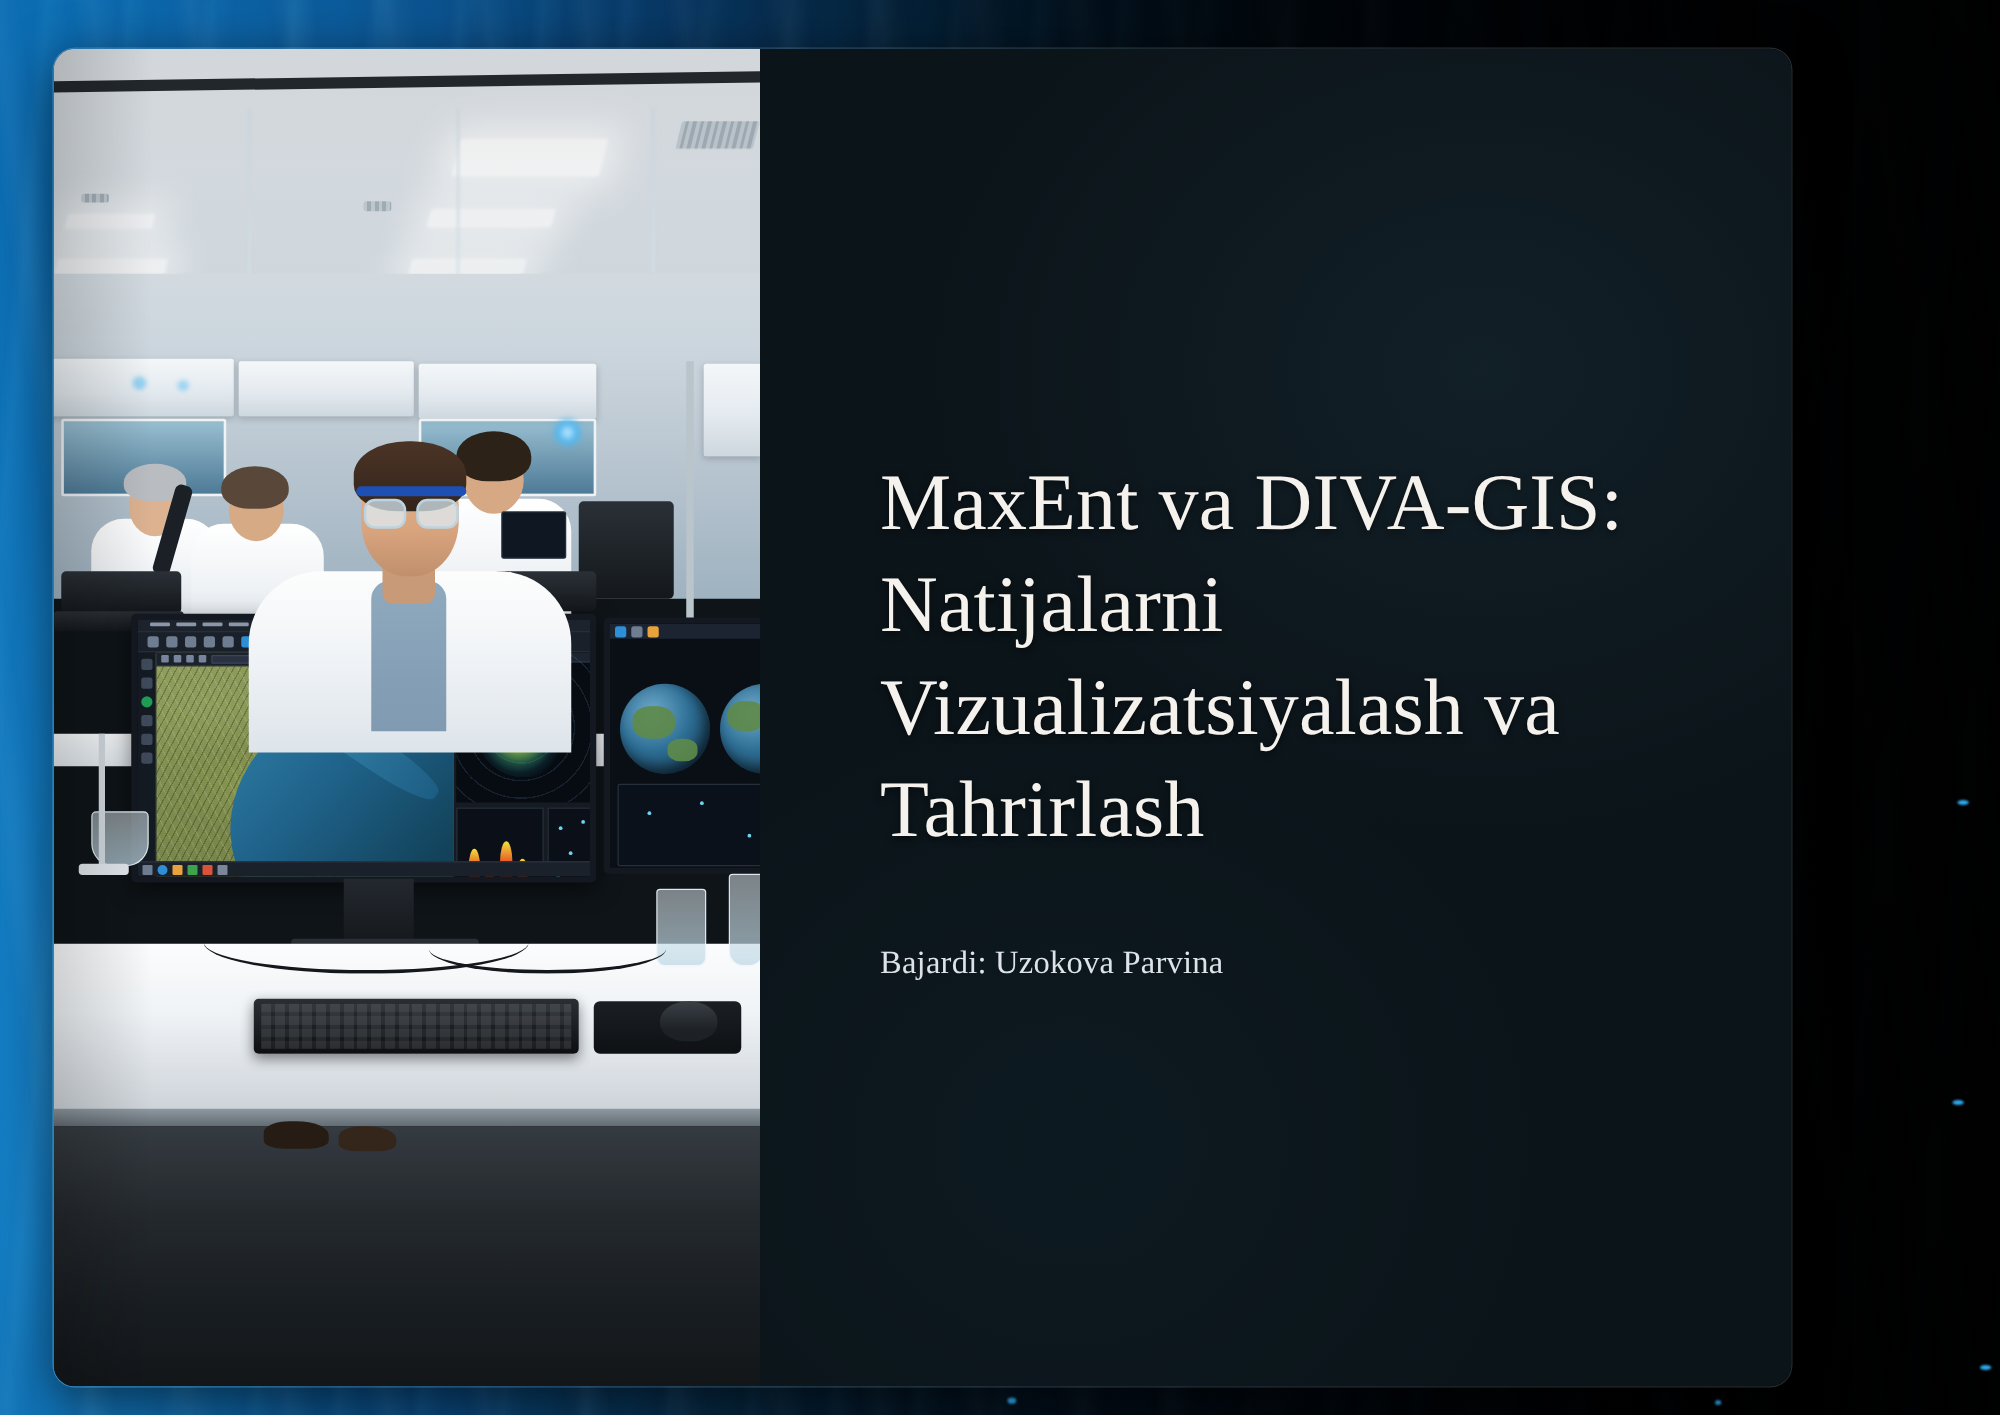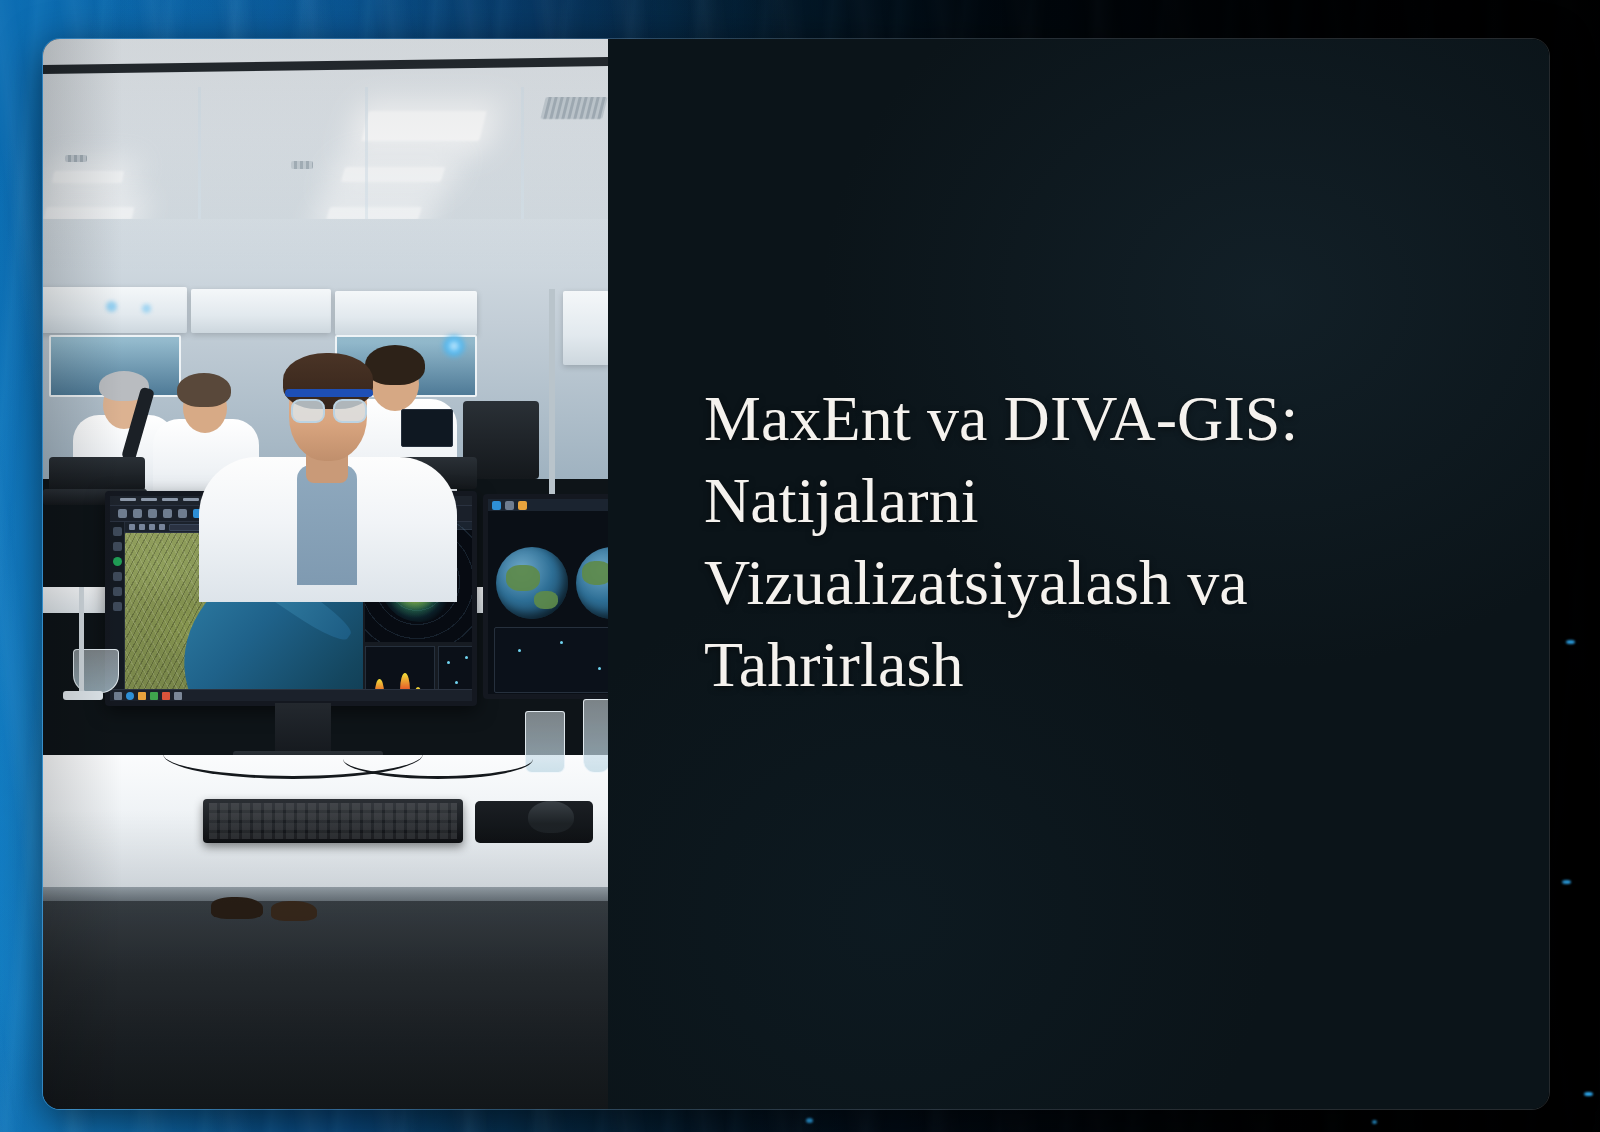--- a/index.html
+++ b/index.html
@@ -67,21 +67,21 @@
     background:linear-gradient(90deg,
       rgba(0,0,0,0) 0%, rgba(0,0,0,0) 22%,
       rgba(0,0,0,.35) 42%, rgba(0,0,0,.72) 62%,
       rgba(0,0,0,.88) 80%, rgba(0,0,0,.93) 100%);
   }
   .bg-speck { position:absolute; border-radius:50%; background:#2ea8ee; filter:blur(1px); }
 
   
   .card {
     position:absolute;
-    left:42px; top:38px; width:1508px; height:1072px;
+    left:42px; top:38px; width:1392px; height:1072px;
     border-radius:18px;
     overflow:hidden;
     display:flex;
     box-shadow:0 10px 40px rgba(0,0,0,.55);
     border:1px solid rgba(190,210,225,.20);
   }
 
   
   .photo {
     position:relative;
@@ -641,15 +641,16 @@
     <div class="ph floor-sheen"></div>
     <div class="ph" style="left:168px;top:858px;width:52px;height:22px;background:#2a1f16;border-radius:40% 50% 30% 30%;"></div>
     <div class="ph" style="left:228px;top:862px;width:46px;height:20px;background:#3a2a1d;border-radius:40% 50% 30% 30%;"></div>
 
     <div class="photo-shade"></div>
   </div>
 
   <div class="panel">
     <div class="panel-sheen"></div>
     <h1 class="title">MaxEnt va DIVA-GIS: Natijalarni Vizualizatsiyalash va Tahrirlash</h1>
+    <p class="subtitle">Bajardi: Uzokova Parvina</p>
   </div>
 
 </div>
 
 </body></html>

